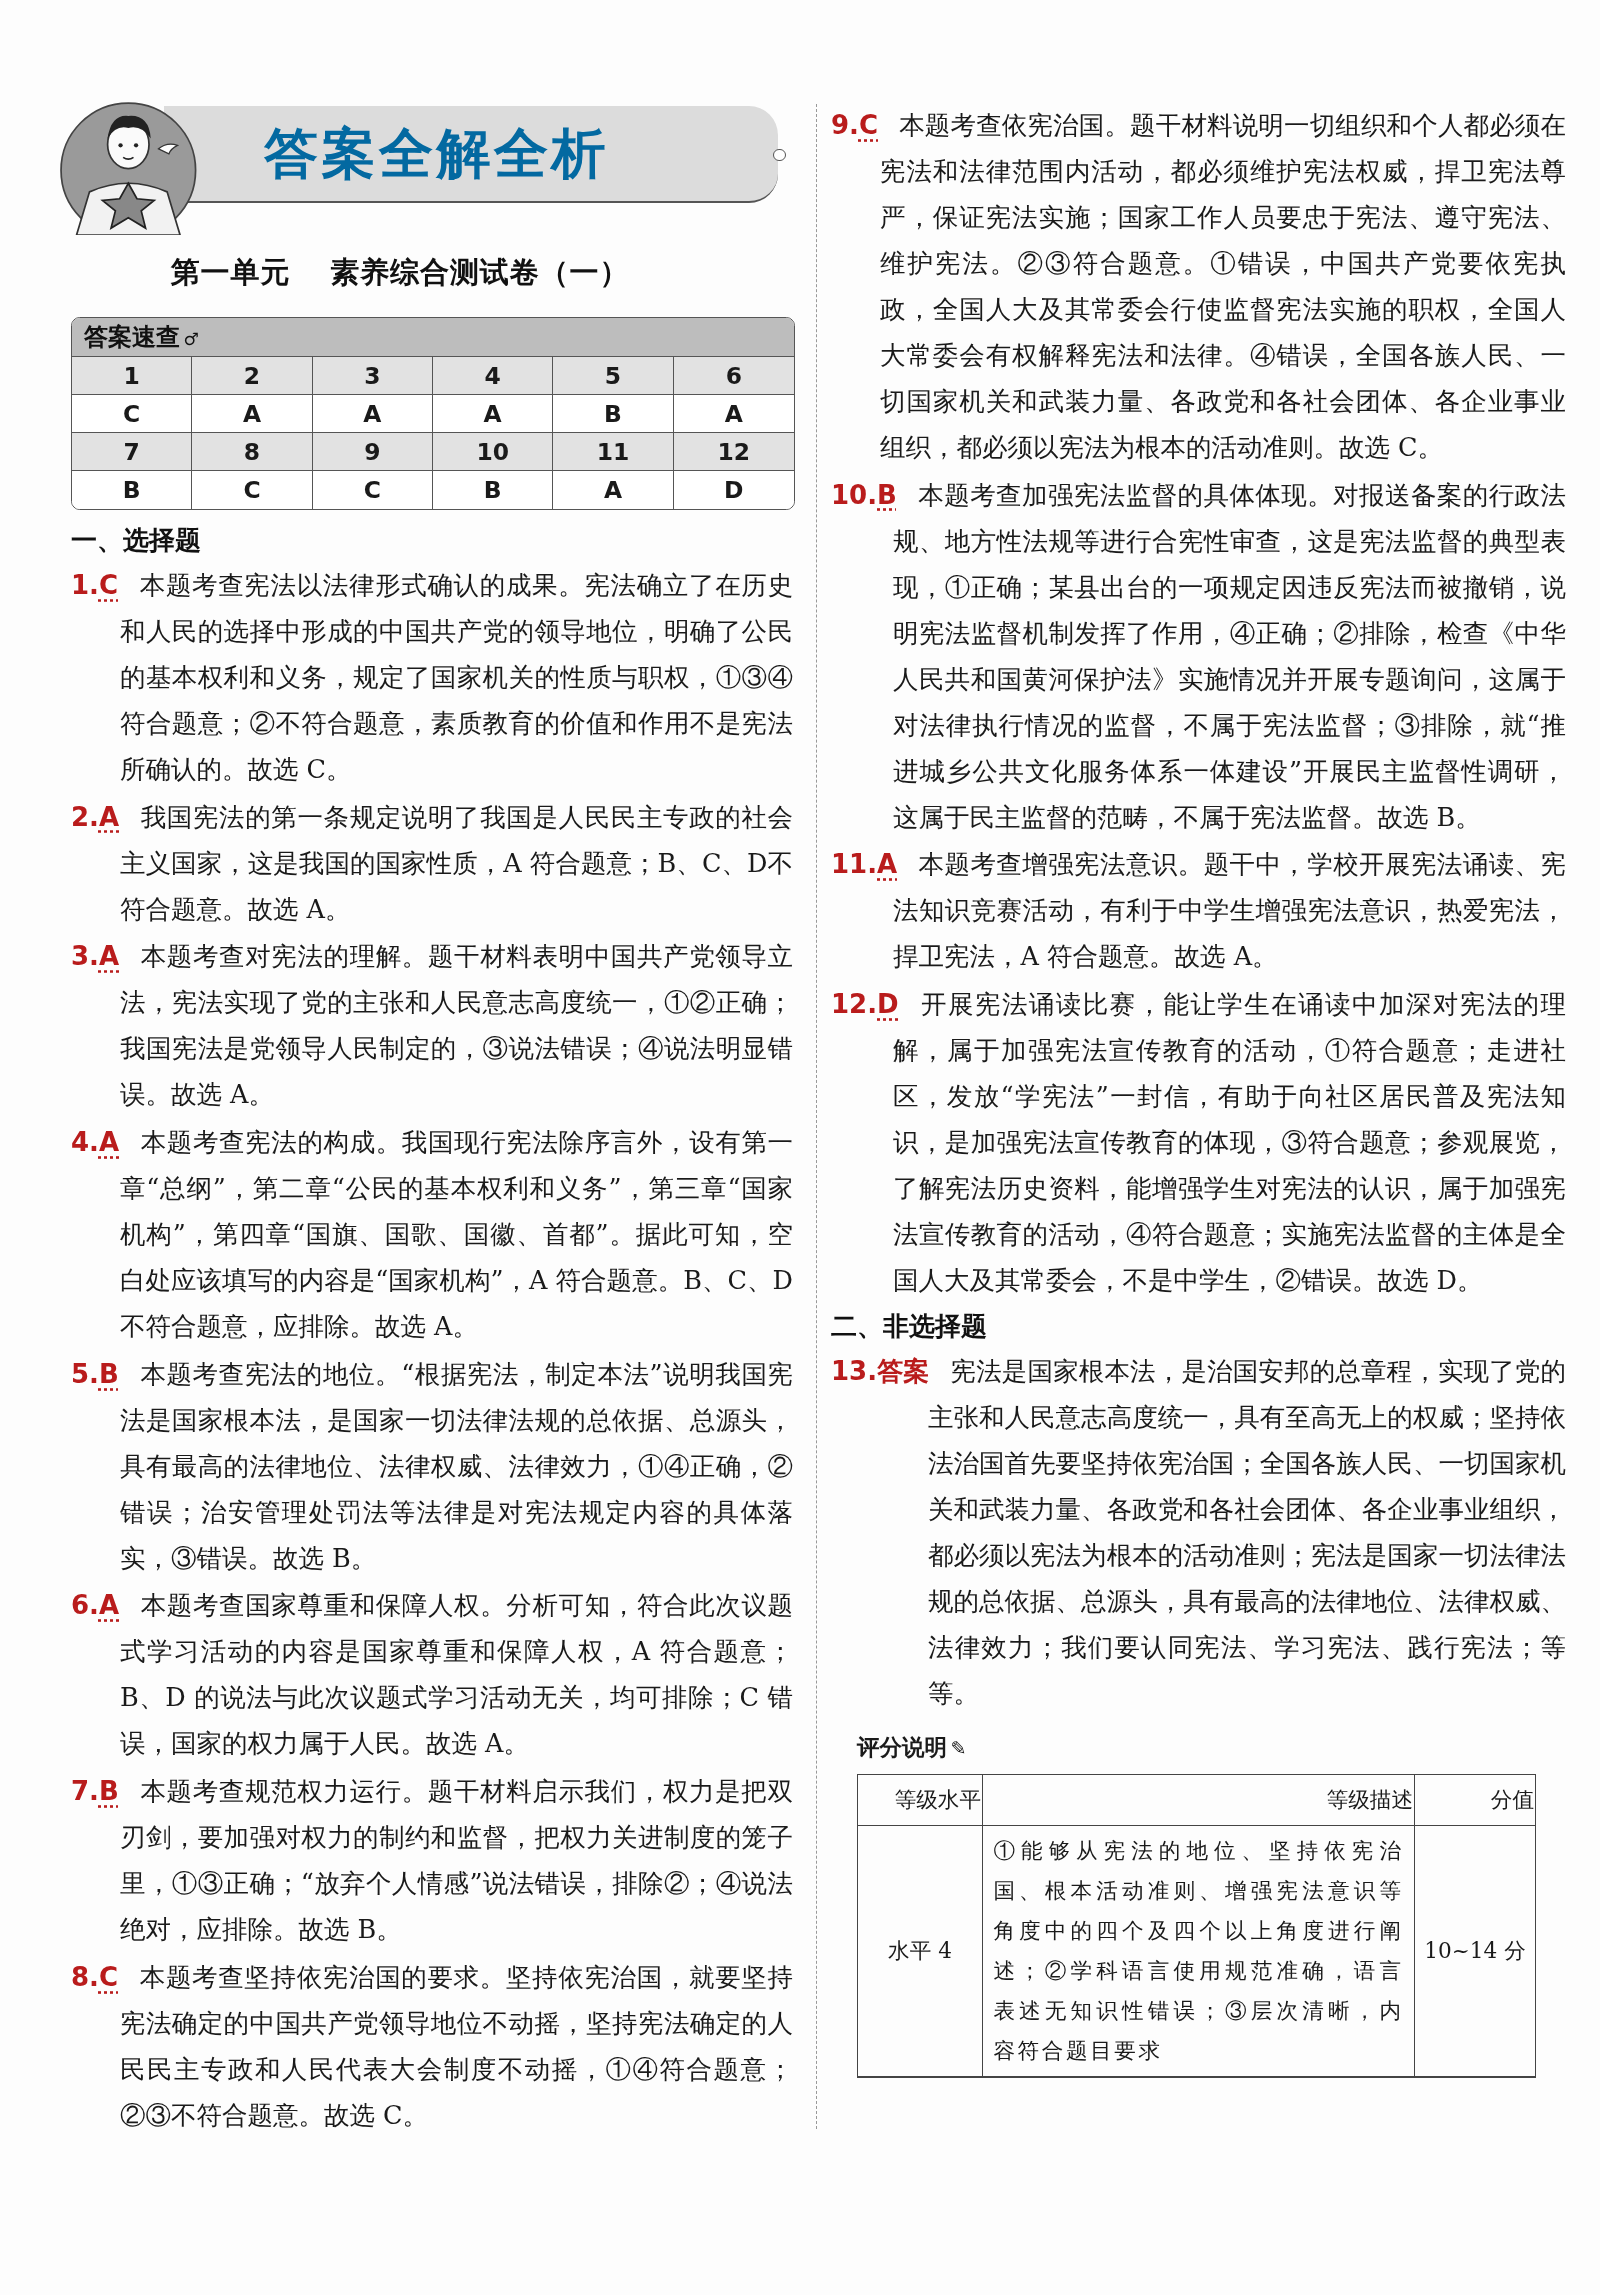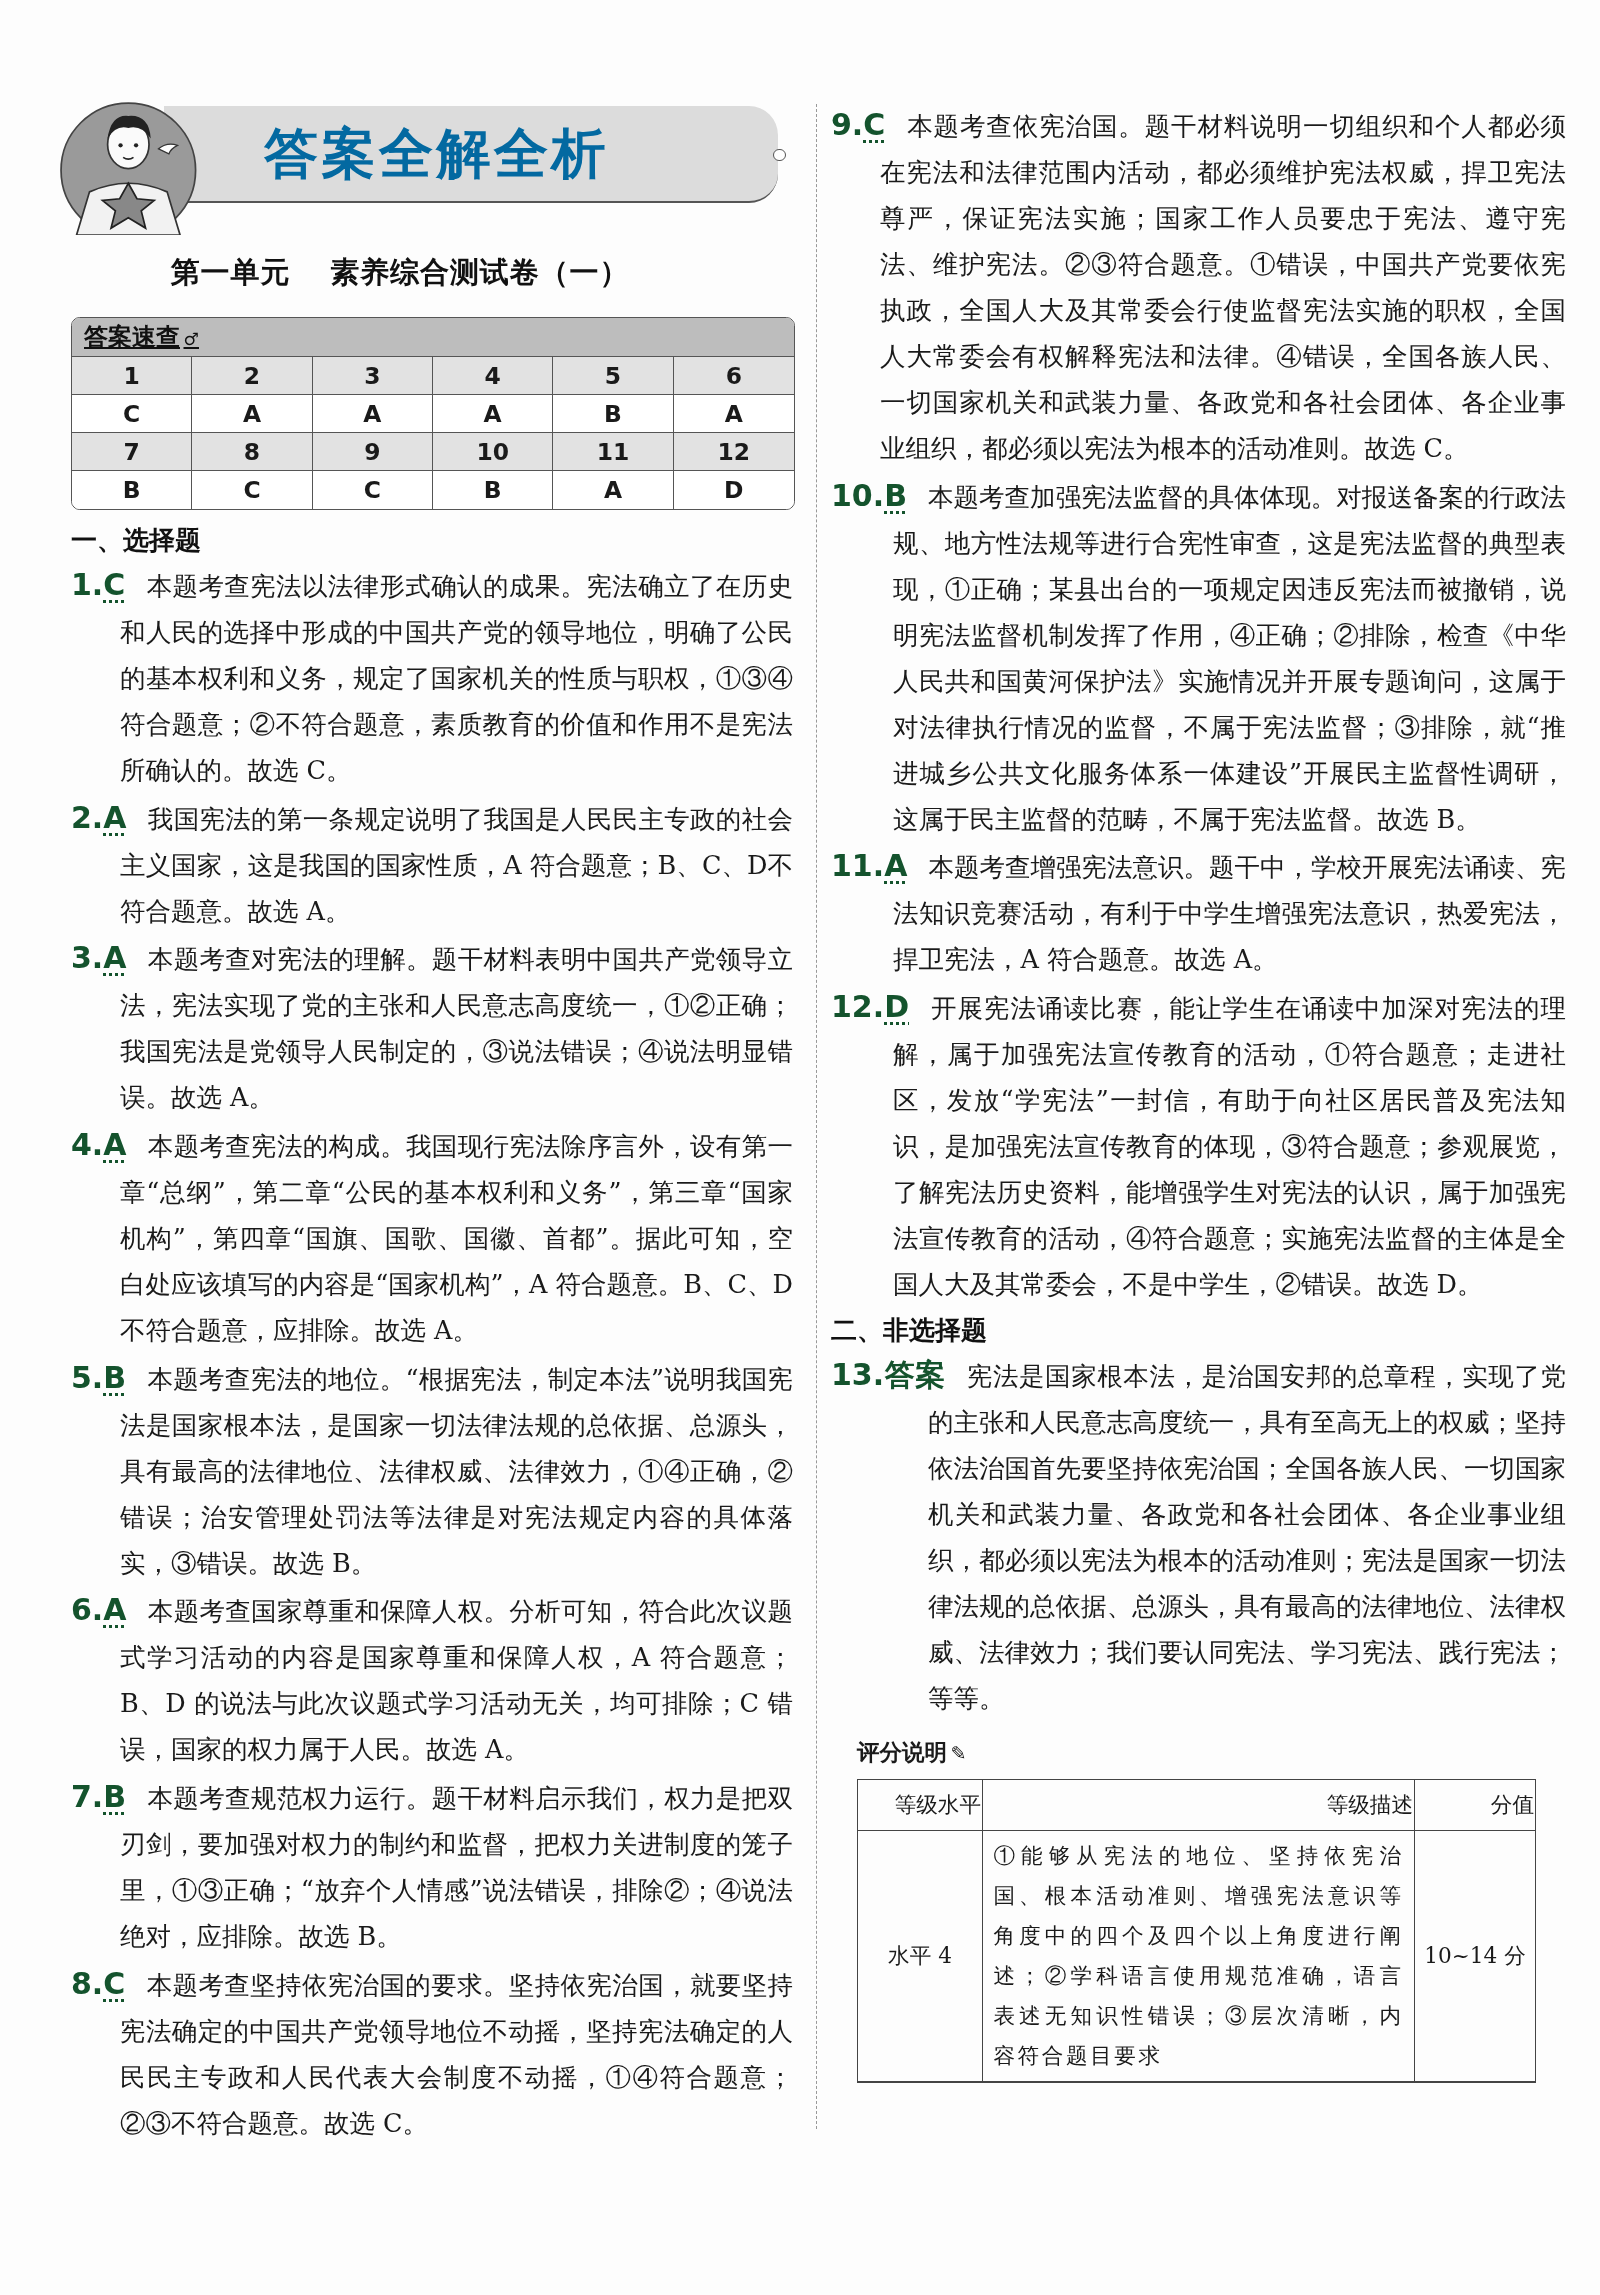--- a/index.html
+++ b/index.html
@@ -36,21 +36,21 @@
   .unit-title span { margin: 0 20px; }
 
   
   .key {
     position: absolute; left: 71px; top: 317px; width: 722px;
     border: 1.7px solid #555; border-radius: 8.7px; overflow: hidden;
     font-family: "DejaVu Sans", "Liberation Sans", sans-serif;
   }
   .key-head {
     height: 38px; background: #bdbdbd; border-bottom: 1.7px solid #555;
-    font-weight: bold; font-size: 24px; line-height: 38px; padding-left: 12px; color: #111; text-decoration: underline;
+    font-weight: bold; font-size: 24px; line-height: 38px; padding-left: 12px; color: #111;
   }
   .key-grid { display: grid; grid-template-columns: repeat(6, 1fr); }
   .key-cell {
     height: 38px; line-height: 38px; text-align: center; font-weight: bold; font-size: 23.4px;
     border-right: 1.7px solid #555; border-bottom: 1.7px solid #555; box-sizing: border-box;
   }
   .key-cell:nth-child(6n) { border-right: none; }
   .key-cell.num { background: #e2e2e2; }
   .key-cell.ans { background: #fff; }
   .key-grid .key-cell.last { border-bottom: none; }
@@ -66,21 +66,21 @@
 
   .sec-title {
     font-family: "DejaVu Sans", "Liberation Sans", sans-serif;
     font-weight: bold; font-size: 26px; line-height: 43px; margin: 0; color: #111;
   }
   .q { margin: 0 0 1.7px 0; text-indent: -49px; padding-left: 49px; text-align: justify; }
   .q.wide { text-indent: -62px; padding-left: 62px; }
   .q.wider { text-indent: -97px; padding-left: 97px; }
   .qno {
     font-family: "DejaVu Sans", "Liberation Sans", sans-serif;
-    font-weight: bold; font-size: 30px; margin-right: 21px; color: #14532d;
+    font-weight: bold; font-size: 26px; margin-right: 21px; color: #b91c1c;
   }
   .qno .letter { text-decoration: underline dotted; text-underline-offset: 5.2px; }
 
   .rubric-label {
     font-family: "DejaVu Sans", "Liberation Sans", sans-serif;
     font-weight: bold; font-size: 22.5px; line-height: 43px; margin: 10.4px 0 3.5px 26px;
   }
   .rubric {
     margin-left: 26px; width: 679px; border-collapse: collapse;
     font-family: "DejaVu Serif", "Liberation Serif", serif; font-size: 21.6px;

